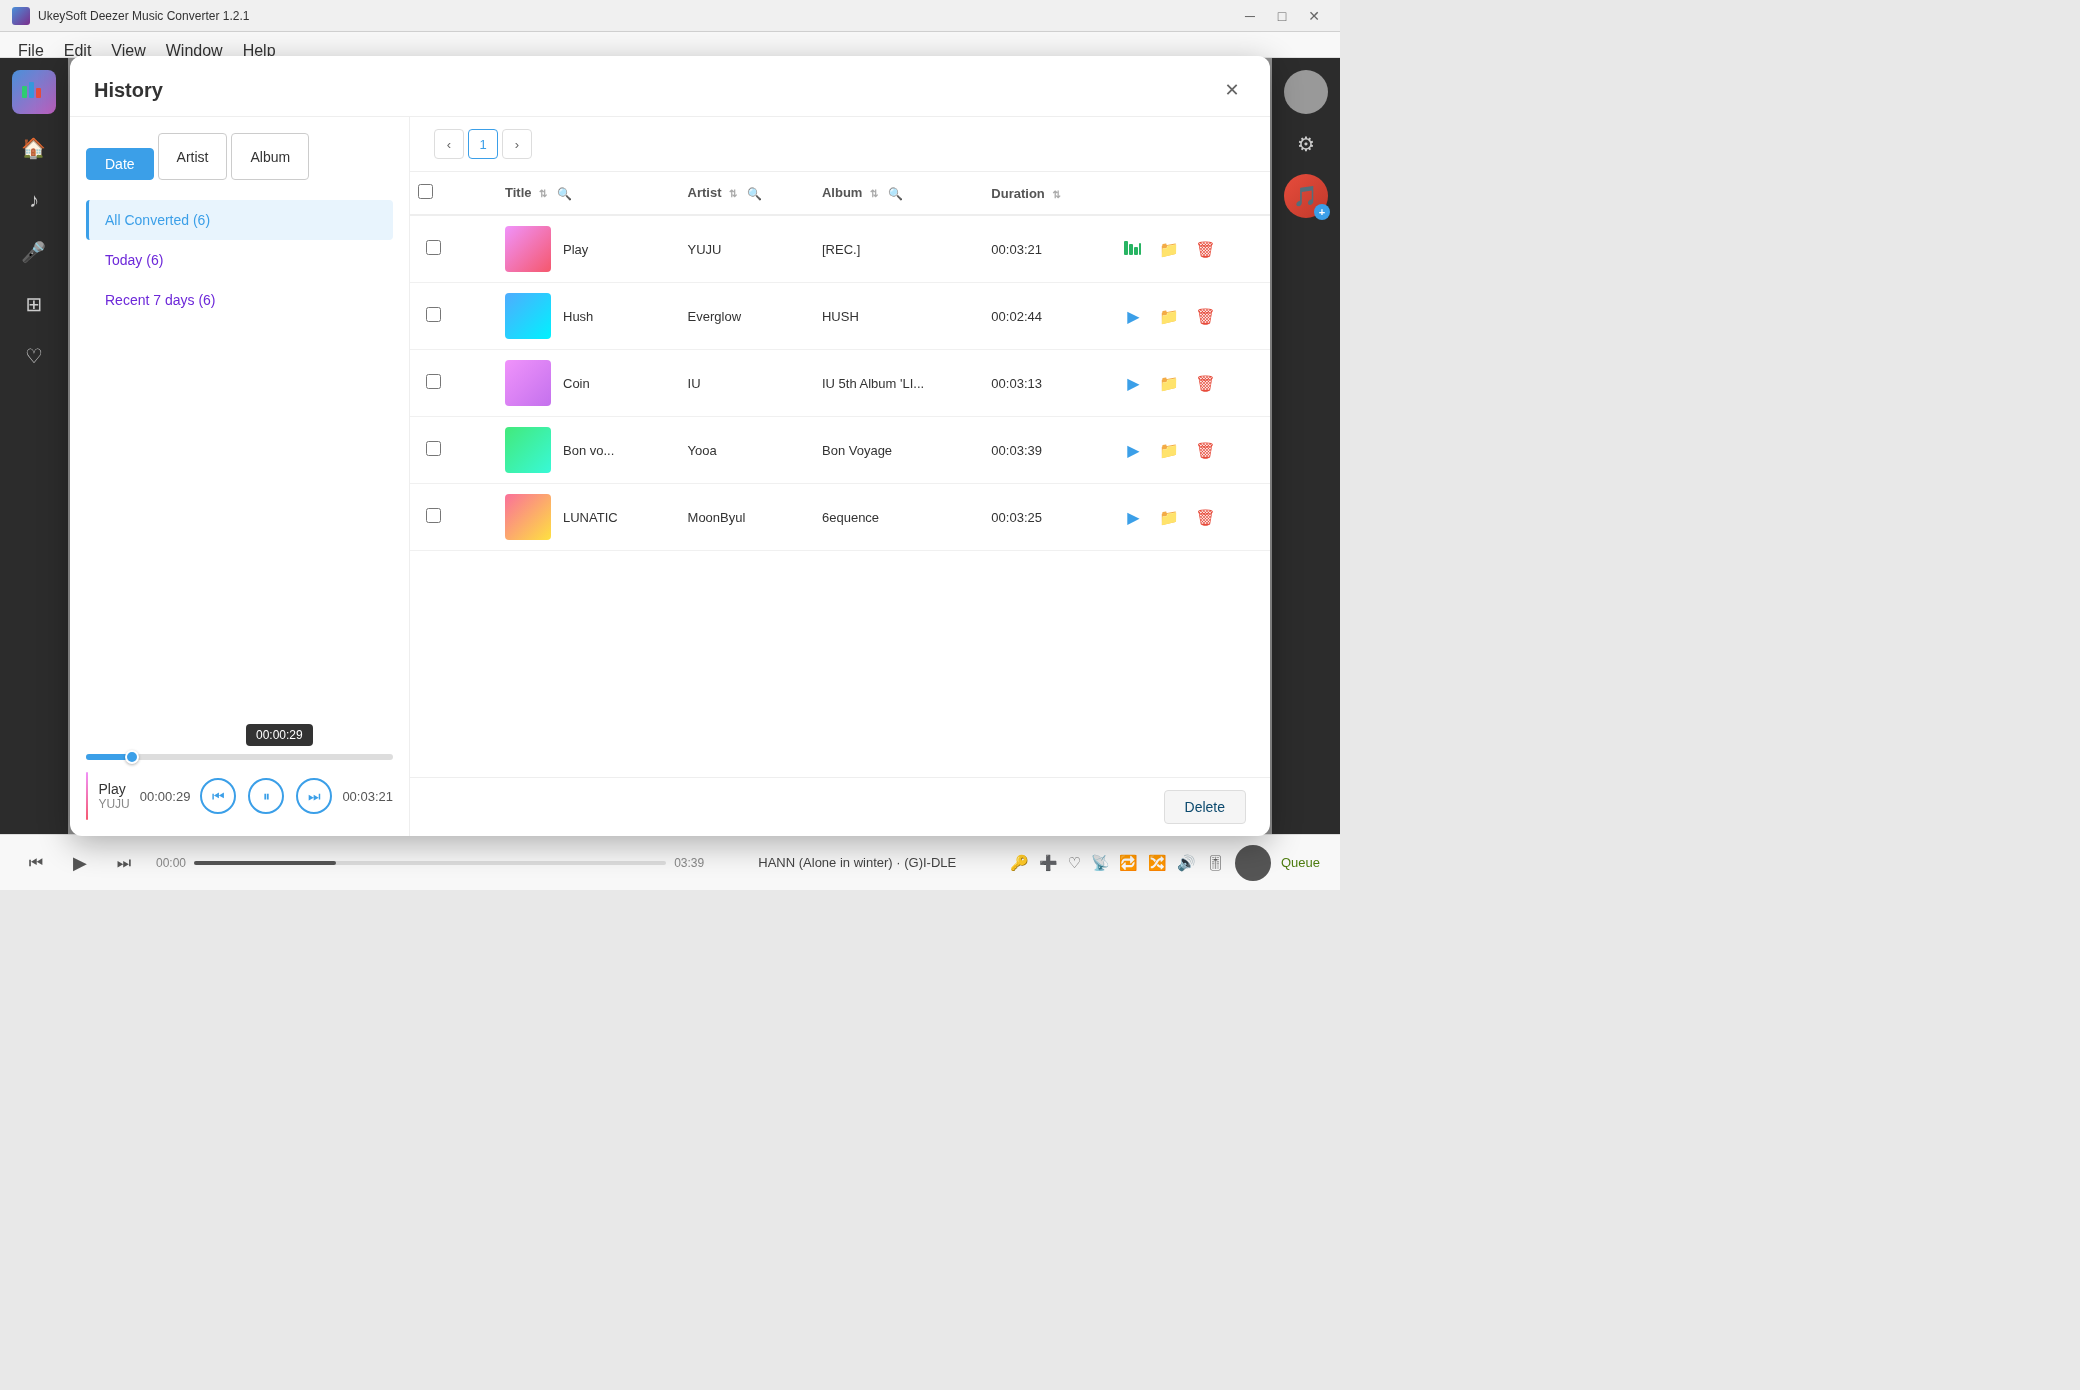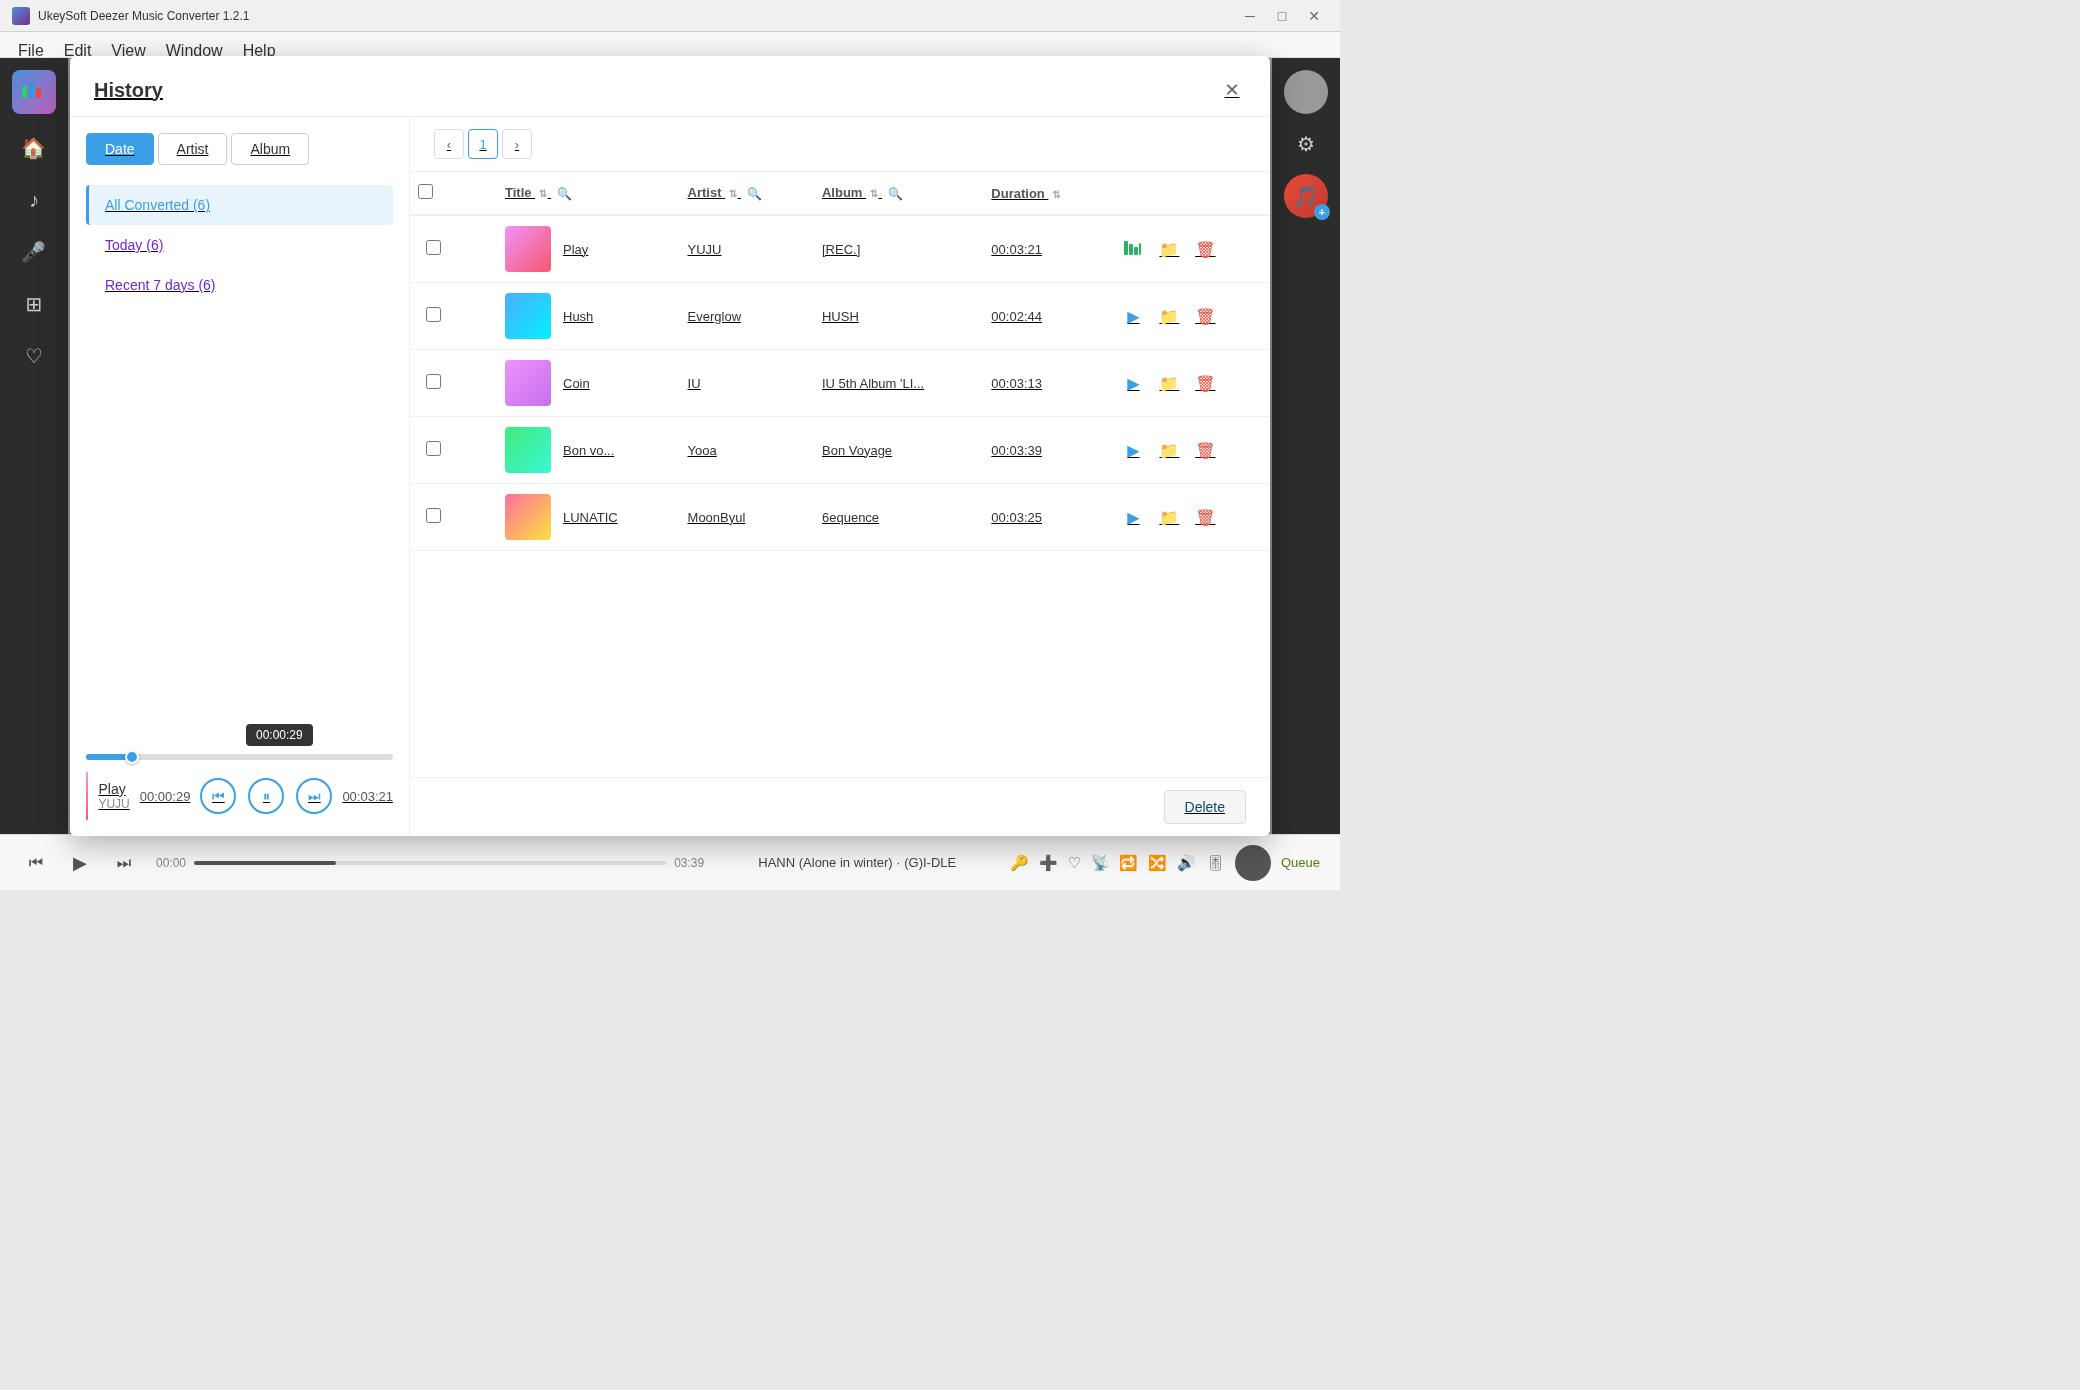--- a/index.html
+++ b/index.html
@@ -118,28 +118,27 @@
       top: 0; left: 0; right: 0; bottom: 0;
       background: rgba(0,0,0,0.3);
       display: flex;
       align-items: center;
       justify-content: center;
     }
 
     
     .history-modal {
       background: white;
-      border-radius: 6px;
+      border-radius: 12px;
       box-shadow: 0 8px 32px rgba(0,0,0,0.3);
       width: 1200px;
       height: 780px;
       display: flex;
       flex-direction: column;
       overflow: hidden;
-      text-decoration: underline;
     }
 
     .modal-header {
       padding: 20px 24px 12px;
       border-bottom: 1px solid #eee;
       display: flex;
       align-items: center;
       justify-content: space-between;
     }
     .modal-title {
@@ -181,20 +180,21 @@
       border-radius: 4px;
       cursor: pointer;
       font-size: 14px;
       background: white;
       color: #333;
     }
     .filter-tab.active {
       background: #3b9fe8;
       border-color: #3b9fe8;
       color: white;
+      margin-top: 15px;
     }
 
     .nav-list {
       list-style: none;
       flex: 1;
     }
     .nav-item {
       padding: 12px 16px;
       cursor: pointer;
       border-radius: 4px;

